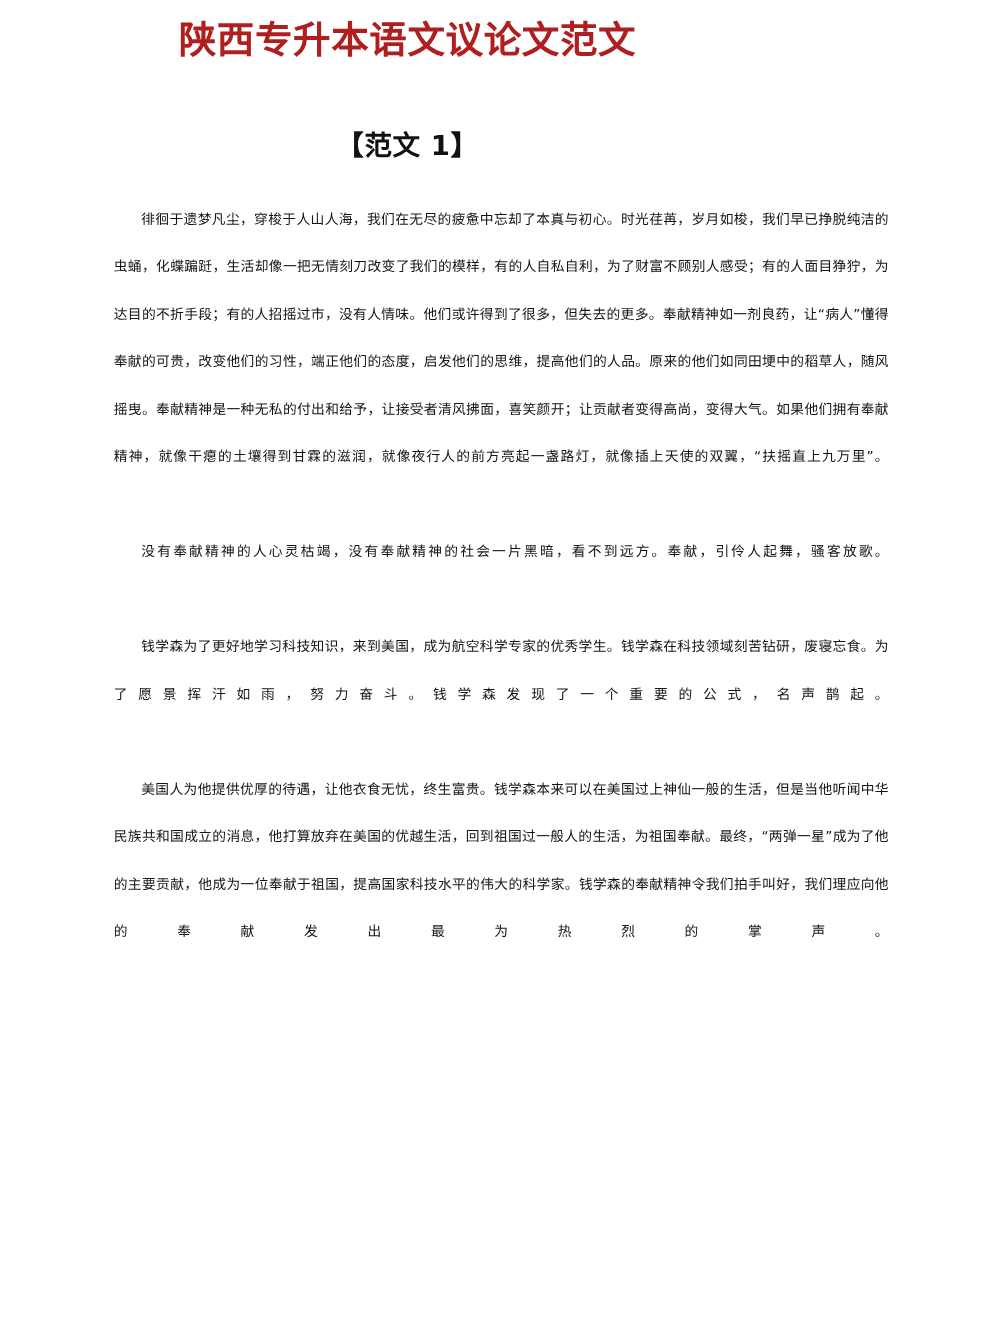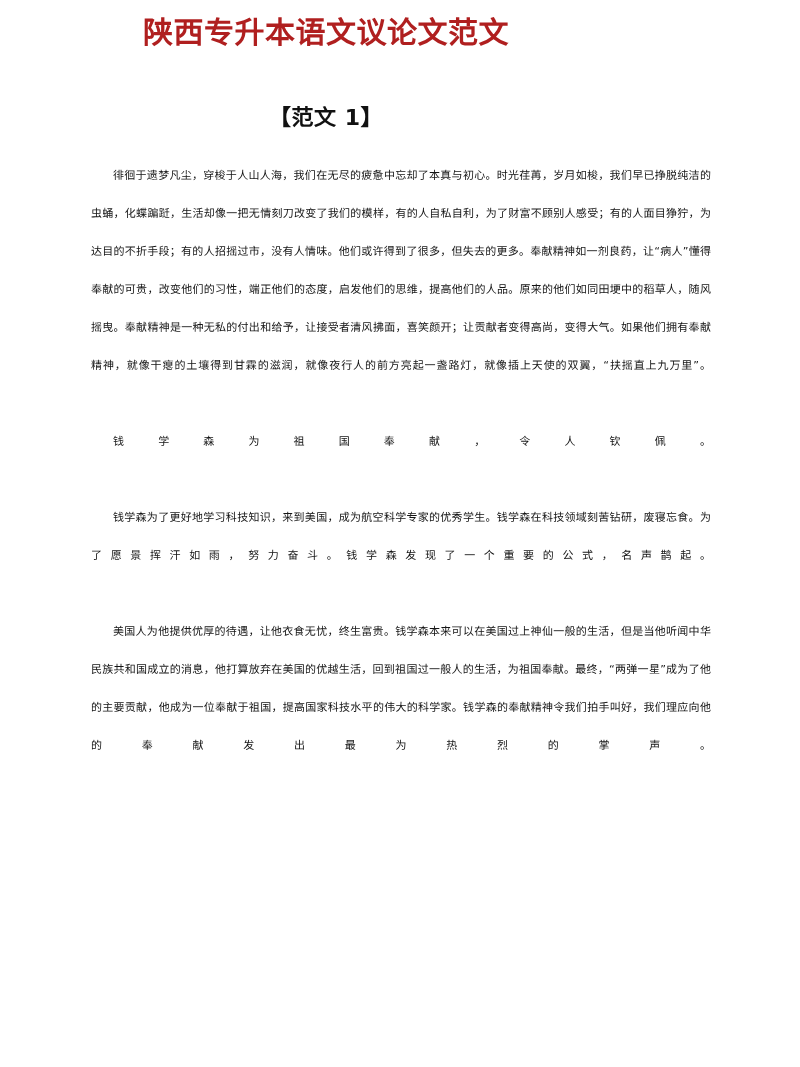--- a/index.html
+++ b/index.html
@@ -82,19 +82,19 @@
 <body>
 
 <div class="page">
 
   <h1 class="doc-title">陕西专升本语文议论文范文</h1>
 
   <h2 class="section-heading">【范文 1】</h2>
 
   <div class="body-block">
     <p class="para">徘徊于遗梦凡尘，穿梭于人山人海，我们在无尽的疲惫中忘却了本真与初心。时光荏苒，岁月如梭，我们早已挣脱纯洁的虫蛹，化蝶蹁跹，生活却像一把无情刻刀改变了我们的模样，有的人自私自利，为了财富不顾别人感受；有的人面目狰狞，为达目的不折手段；有的人招摇过市，没有人情味。他们或许得到了很多，但失去的更多。奉献精神如一剂良药，让“病人”懂得奉献的可贵，改变他们的习性，端正他们的态度，启发他们的思维，提高他们的人品。原来的他们如同田埂中的稻草人，随风摇曳。奉献精神是一种无私的付出和给予，让接受者清风拂面，喜笑颜开；让贡献者变得高尚，变得大气。如果他们拥有奉献精神，就像干瘪的土壤得到甘霖的滋润，就像夜行人的前方亮起一盏路灯，就像插上天使的双翼，“扶摇直上九万里”。</p>
-    <p class="para">钱学森为祖国奉献，令人钦佩。</p>
+    <p class="para">没有奉献精神的人心灵枯竭，没有奉献精神的社会一片黑暗，看不到远方。奉献，引伶人起舞，骚客放歌。</p>
     <p class="para">钱学森为了更好地学习科技知识，来到美国，成为航空科学专家的优秀学生。钱学森在科技领域刻苦钻研，废寝忘食。为了愿景挥汗如雨，努力奋斗。钱学森发现了一个重要的公式，名声鹊起。</p>
     <p class="para">美国人为他提供优厚的待遇，让他衣食无忧，终生富贵。钱学森本来可以在美国过上神仙一般的生活，但是当他听闻中华民族共和国成立的消息，他打算放弃在美国的优越生活，回到祖国过一般人的生活，为祖国奉献。最终，“两弹一星”成为了他的主要贡献，他成为一位奉献于祖国，提高国家科技水平的伟大的科学家。钱学森的奉献精神令我们拍手叫好，我们理应向他的奉献发出最为热烈的掌声。</p>
 
   </div>
 
 </div>
 
 </body></html>

